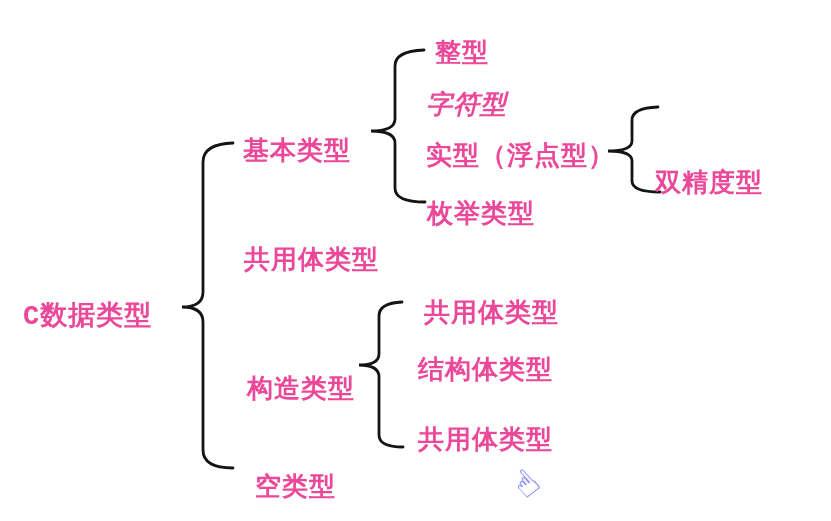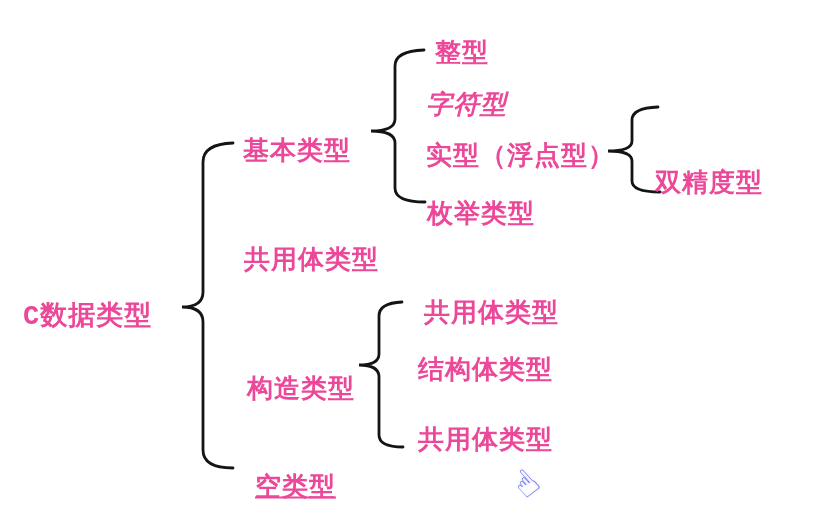--- a/index.html
+++ b/index.html
@@ -62,21 +62,21 @@
     <path d="M658,107 Q632,108 632,120 L632,141 Q632,151 608,151 Q632,151 632,161 L632,181 Q632,192 660,192"></path>
 
     <path d="M402,302 Q379,303 379,316 L379,354 Q379,365 359,365 Q379,365 379,377 L379,435 Q379,447 403,447"></path>
   </svg>
 
   <span class="lbl root" style="left:23px; top:315px;font-family:Liberation Mono, monospace;">C数据类型</span>
 
   <span class="lbl" style="left:243px; top:150px;">基本类型</span>
   <span class="lbl" style="left:244px; top:259px;">共用体类型</span>
   <span class="lbl" style="left:247px; top:374px;margin-top:14px;">构造类型</span>
-  <span class="lbl" style="left:255px; top:486px;text-decoration:underline;">空类型</span>
+  <span class="lbl" style="left:255px; top:486px;">空类型</span>
 
   <span class="lbl" style="left:435px; top:52px;">整型</span>
   <span class="lbl" style="left:426px; top:104px;font-style:italic;">字符型</span>
   <span class="lbl" style="left:426px; top:155px;text-align:center;">实型（浮点型）</span>
   <span class="lbl" style="left:427px; top:213px;">枚举类型</span>
 
   <span class="lbl" style="left:655px; top:182px;text-align:right;">双精度型</span>
 
   <span class="lbl" style="left:424px; top:312px;">共用体类型</span>
   <span class="lbl" style="left:418px; top:369px;">结构体类型</span>

